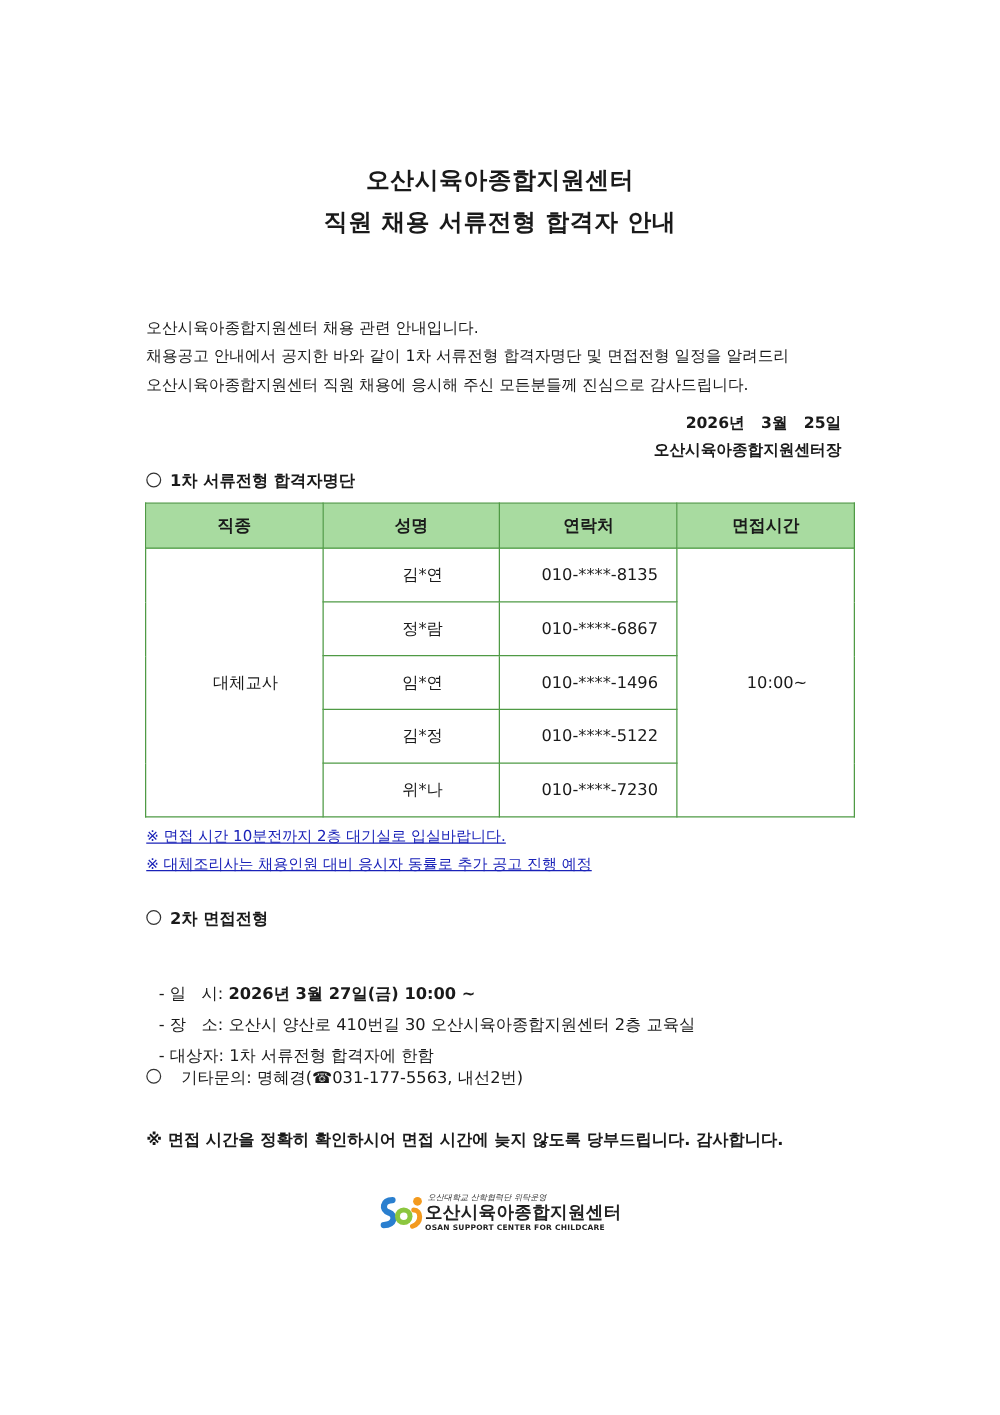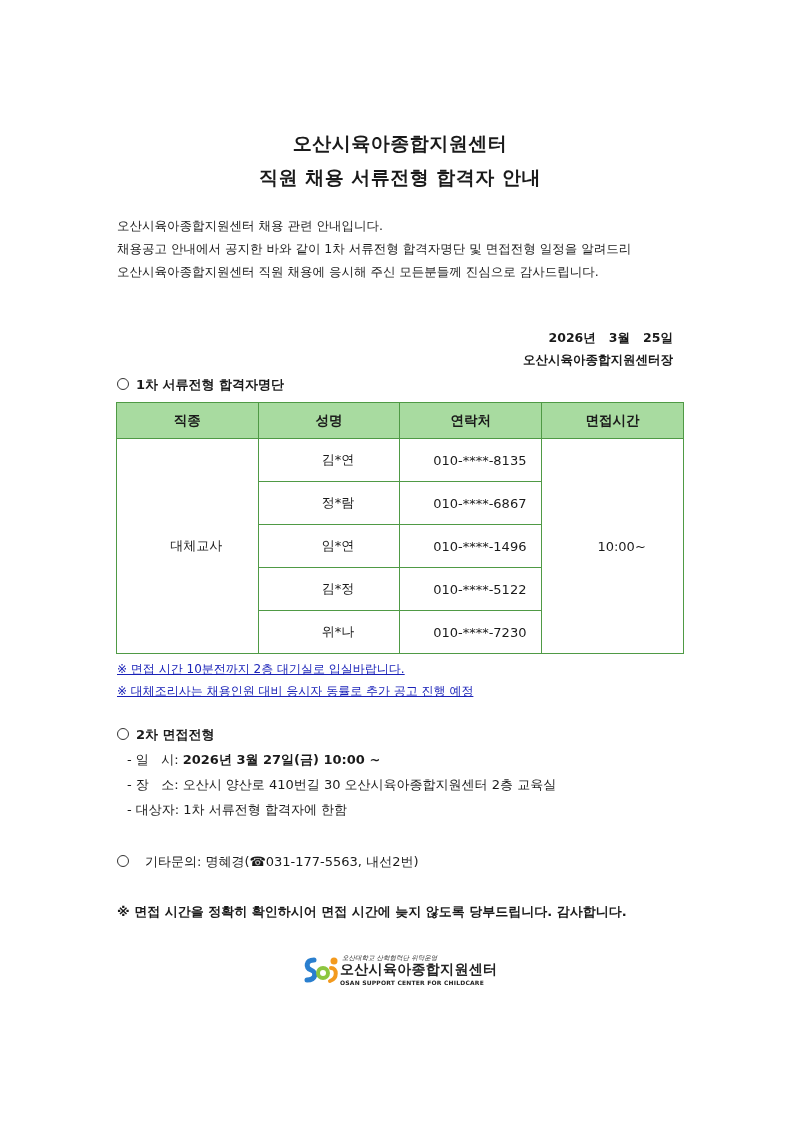--- a/index.html
+++ b/index.html
@@ -1,29 +1,29 @@
 <!DOCTYPE html>
 <html><head>
 <meta charset="utf-8">
 <style>
   html, body { margin: 0; padding: 0; background: #ffffff; }
   body { width: 800px; height: 1132px; position: relative; overflow: hidden;
          font-family: "DejaVu Sans", "Liberation Sans", sans-serif; color: #1a1a1a; }
   .abs { position: absolute; }
   .title { left: 0; width: 800px; text-align: center; font-size: 19px; font-weight: bold; letter-spacing: 0.5px; }
-  .para { left: 117px; font-size: 12.5px; line-height: 23px; width: 580px; white-space: nowrap; }
+  .para { left: 117px; font-size: 12.5px; line-height: 23px; width: 580px; white-space: nowrap; margin-top: 36px; }
   .right { right: 127px; text-align: right; font-size: 12.5px; font-weight: bold; }
   .section { left: 117px; font-size: 13px; font-weight: bold; }
   .circle { display: inline-block; width: 10px; height: 10px; border: 1px solid #333; border-radius: 50%; margin-right: 7px; vertical-align: -1px; }
   table.roster { position: absolute; left: 116px; top: 402px; width: 568px; border-collapse: collapse; font-size: 13px; }
   table.roster th, table.roster td { border: 1px solid #4f9a45; text-align: center; padding: 0; }
   table.roster th { background: #a8dba0; height: 35px; font-weight: bold; font-size: 13.5px; text-align: center; }
   table.roster td { height: 42px; padding-left: 18px; }
   .note { left: 117px; font-size: 12px; color: #1a22b8; text-decoration: underline; text-decoration-color: #1a22b8; }
-  .detail { left: 127px; font-size: 13px; }
+  .detail { left: 127px; font-size: 13px; margin-top: 35px; }
   .bold { font-weight: bold; }
   .final { left: 117px; font-size: 13px; font-weight: bold; }
   .logo { left: 302px; top: 952px; width: 200px; height: 36px; }
   .logo-small { font-size: 6.5px; color: #333; position: absolute; left: 40px; top: 2px; font-style: italic; }
   .logo-big { font-size: 14px; font-weight: bold; color: #222; position: absolute; left: 38px; top: 9px; letter-spacing: 0.3px; }
   .logo-en { font-size: 6px; font-weight: bold; color: #222; position: absolute; left: 38px; top: 27px; letter-spacing: 0.2px; }
 </style>
 </head>
 <body>
 

